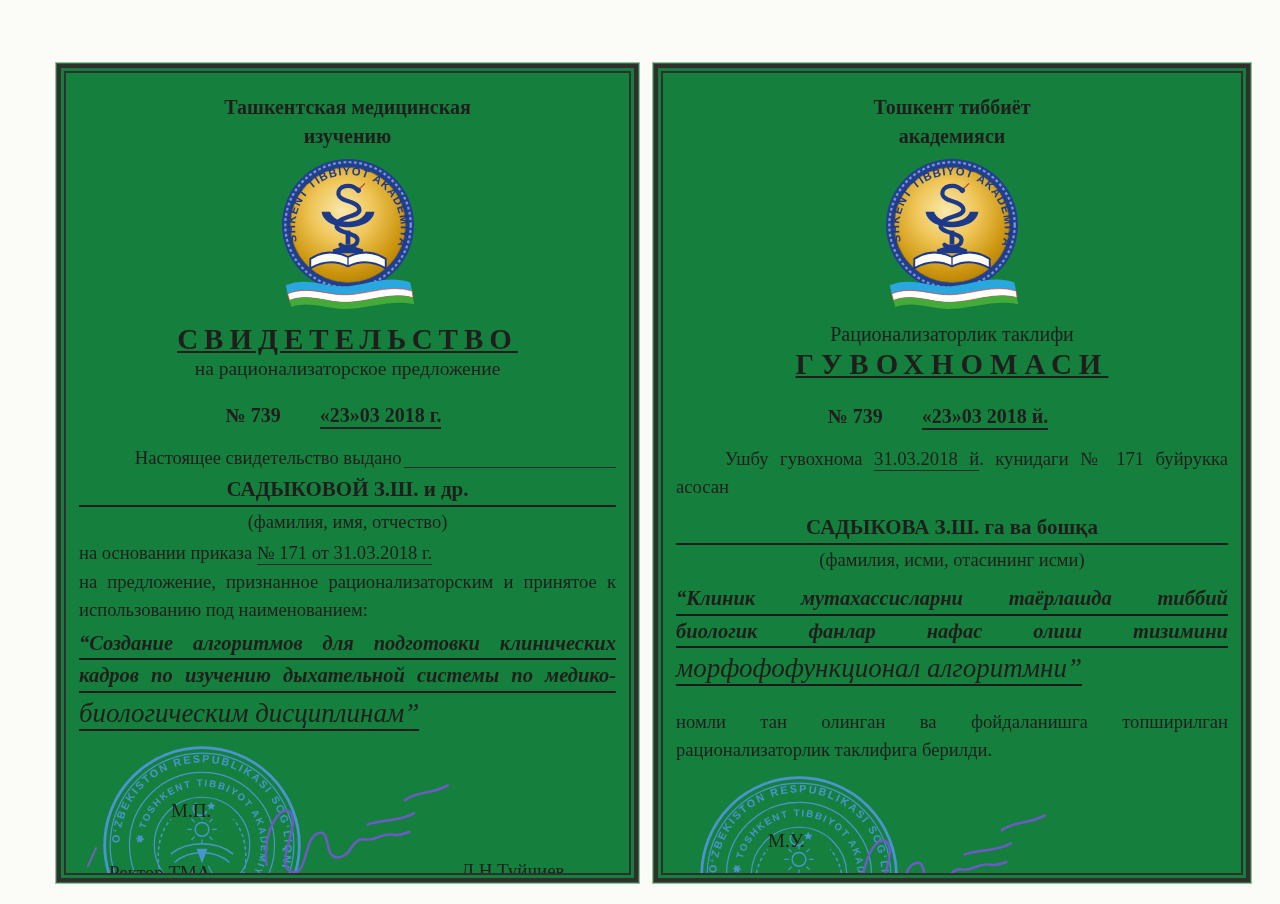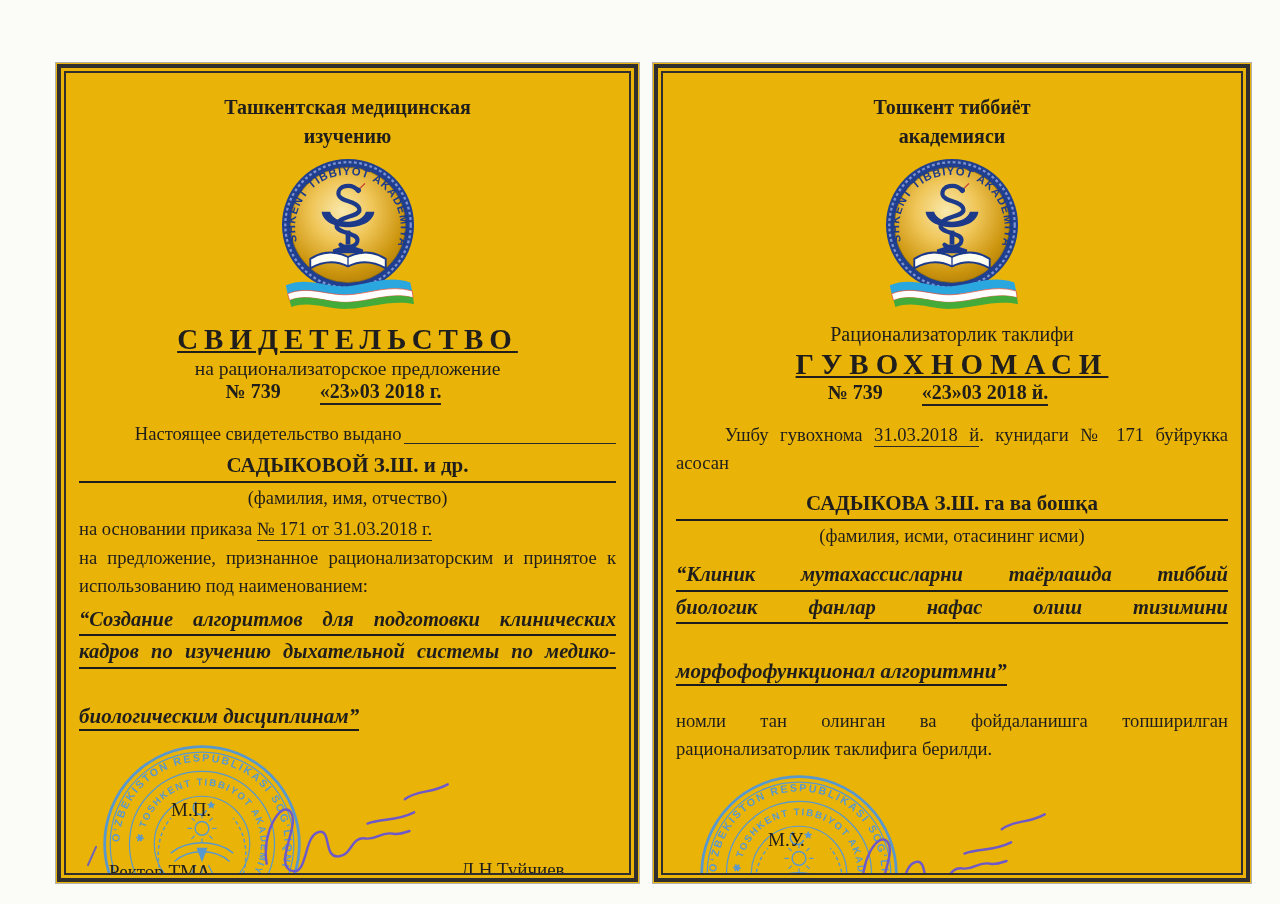--- a/index.html
+++ b/index.html
@@ -7,21 +7,21 @@
     width:1280px;height:904px;
     background:#fbfbf8;
     font-family:"Liberation Serif","DejaVu Serif",serif;
     color:#1f1e1c;
     position:relative;
     overflow:hidden;
   }
   .stage{position:absolute;inset:0;}
   .page{
     position:absolute;top:62px;height:822px;
-    background:#eab308;
+    background:#15803d;
     border:1px solid #b3b0aa;
     padding:1px;
     box-sizing:border-box;
   }
   .page.left{left:55px;width:585px;}
   .page.right{left:652px;width:600px;}
   .frame{
     border:4px solid #312f2d;
     padding:3px;
     height:100%;
@@ -59,20 +59,21 @@
   .page.right .pre-title{
     text-align:center;
     font-size:20px;
     margin-top:12px;
   }
   .page.right .doc-title{margin-top:2px;letter-spacing:7px;}
   .numline{
     text-align:center;
     font-weight:bold;
     font-size:20px;
+    margin-top:24px;
     transform:translateX(-14px);
   }
   .numline .num{margin-right:34px;}
   .u-date{
     border-bottom:2px solid #222;
     padding-bottom:1px;
   }
   .body{font-size:18.6px;line-height:1.42;}
   .introline{display:flex;margin-top:18px;}
   .introline .ind{white-space:pre;}
@@ -91,22 +92,22 @@
   .u-span{border-bottom:1.5px solid #2a2a2a;padding-bottom:0.5px;}
   .jline{text-align:justify;text-align-last:justify;}
   .pline{margin-top:2px;}
   .quote{margin-top:4px;}
   .qline{
     font-weight:bold;font-style:italic;
     font-size:20.5px;line-height:1.5;
     border-bottom:2px solid #1c1c1c;
   }
   .qlast{
-    font-weight:bold;font-style:italic;
-    font-size:21px;line-height:1.5;margin-top:32px;
+    font-weight:normal;font-style:italic;
+    font-size:27px;line-height:1.5;
   }
   .qlast span{border-bottom:2px solid #1c1c1c;padding-bottom:1px;}
   .afterpara{margin-top:20px;}
   .bottom{
     position:relative;
     height:215px;
     margin-top:8px;
   }
   .seal{position:absolute;left:22px;top:2px;opacity:0.93;}
   .stamp-label{position:absolute;left:92px;top:58px;font-size:19px;}

